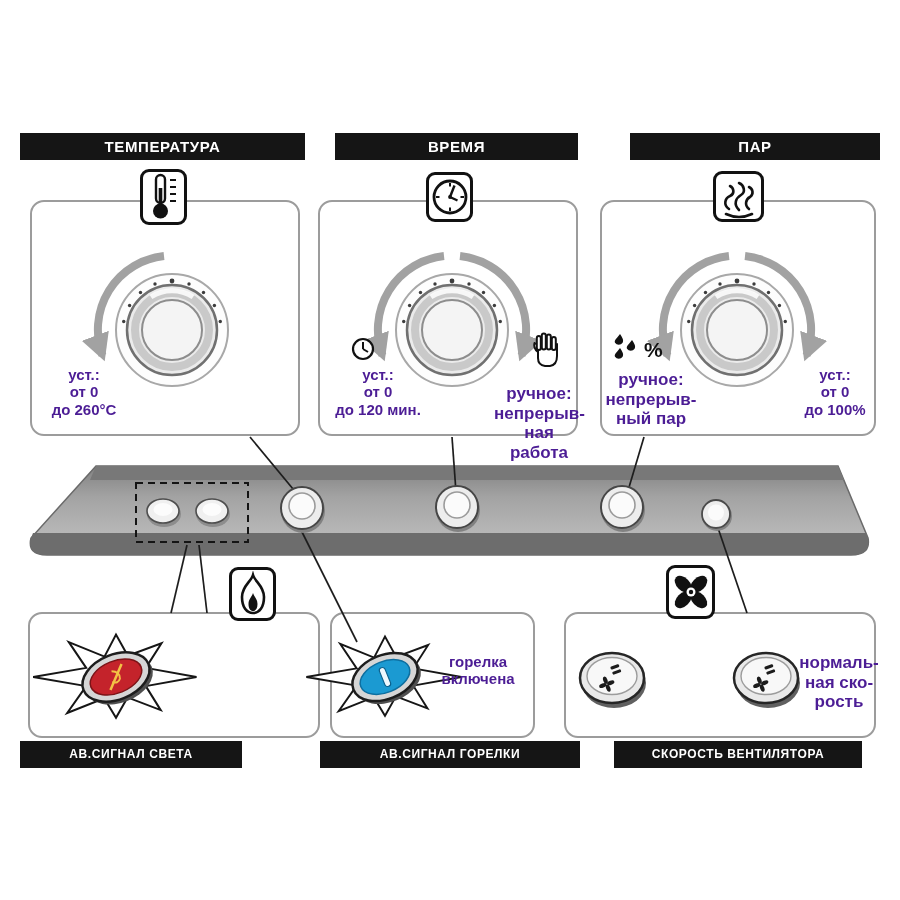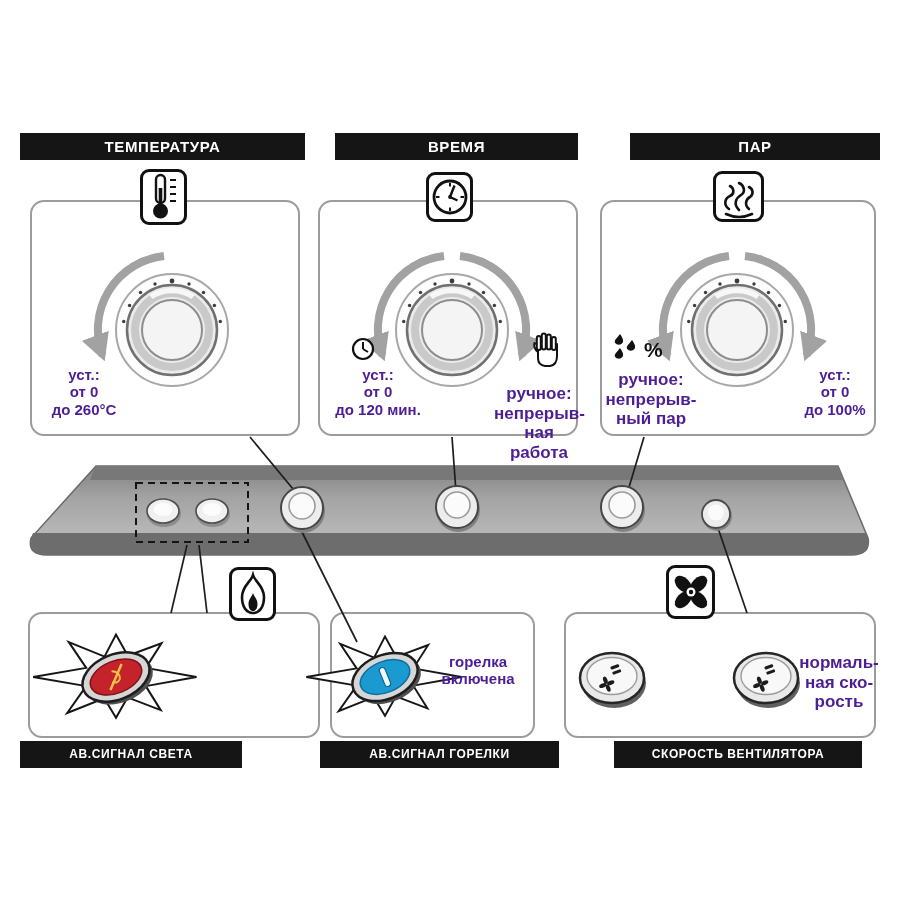--- a/index.html
+++ b/index.html
@@ -299,16 +299,16 @@
   <div class="mltext" style="left:794px;top:366px;width:82px;">уст.:
 от 0
 до 100%</div>
   <div class="mltext" style="left:426px;top:653px;width:104px;">горелка
 включена</div>
   <div class="mltext small" style="left:798px;top:653px;width:82px;">нормаль-
 ная ско-
 рость</div>
 
   <div class="title-bar bottom" style="left:20px;top:741px;width:222px;">АВ.СИГНАЛ СВЕТА</div>
-  <div class="title-bar bottom" style="left:320px;top:741px;width:239px;">АВ.СИГНАЛ ГОРЕЛКИ</div>
+  <div class="title-bar bottom" style="left:320px;top:741px;width:260px;">АВ.СИГНАЛ ГОРЕЛКИ</div>
   <div class="title-bar bottom" style="left:614px;top:741px;width:248px;">СКОРОСТЬ ВЕНТИЛЯТОРА</div>
 
 </div>
 
 </body></html>

